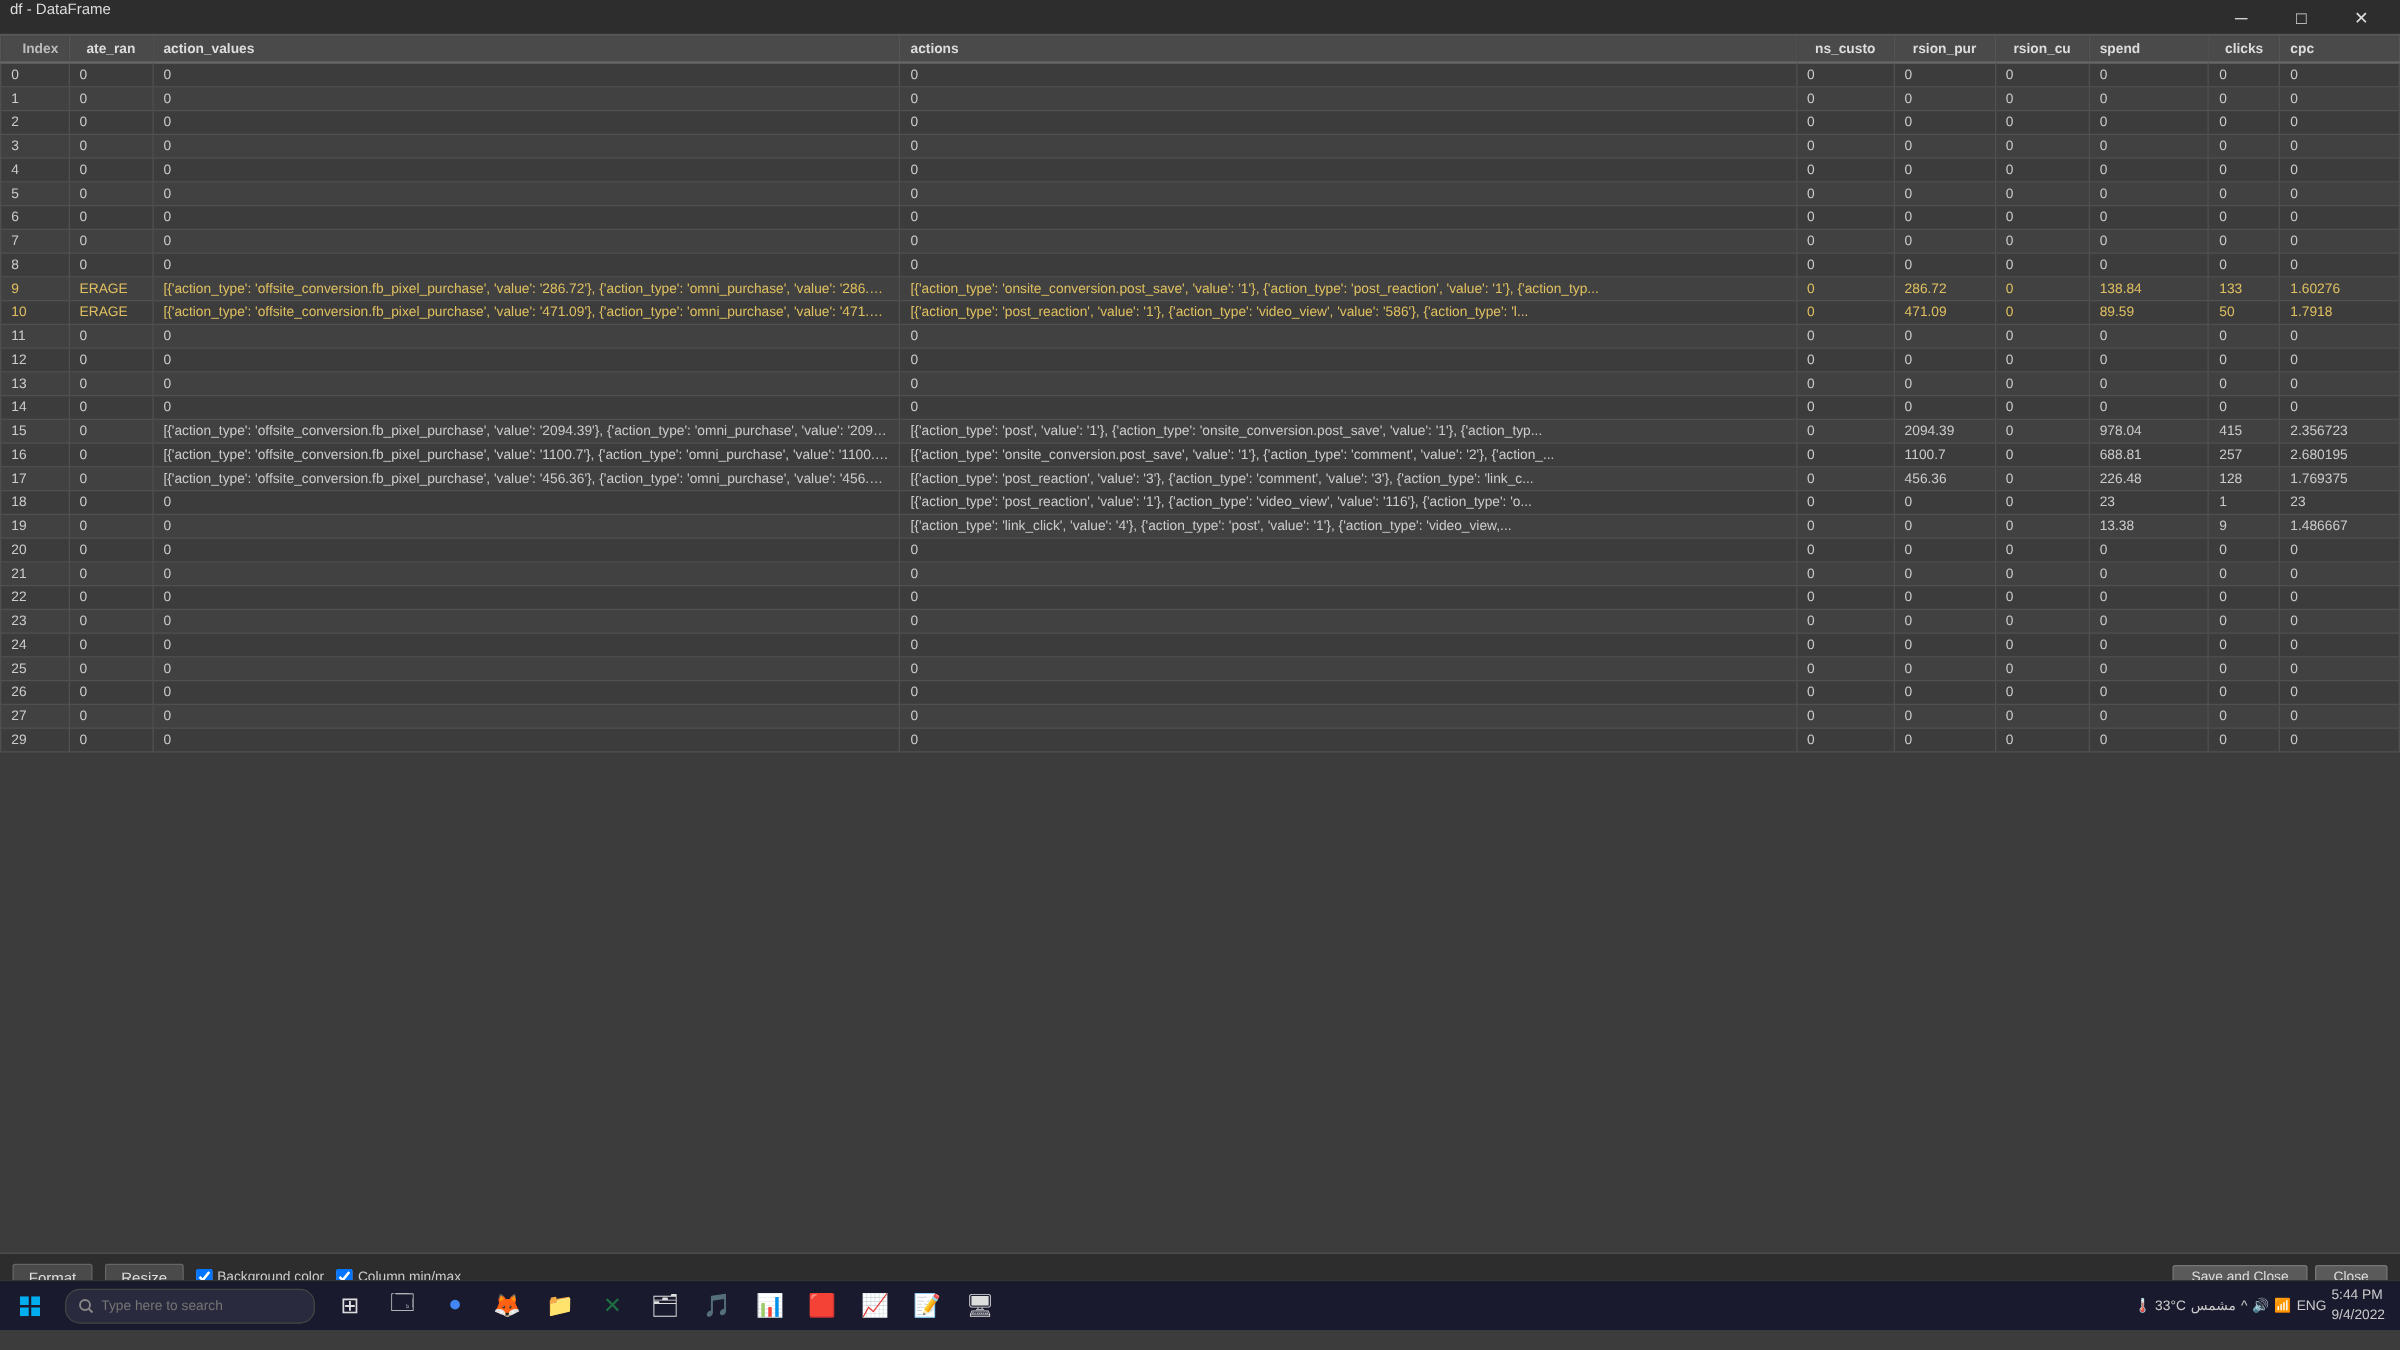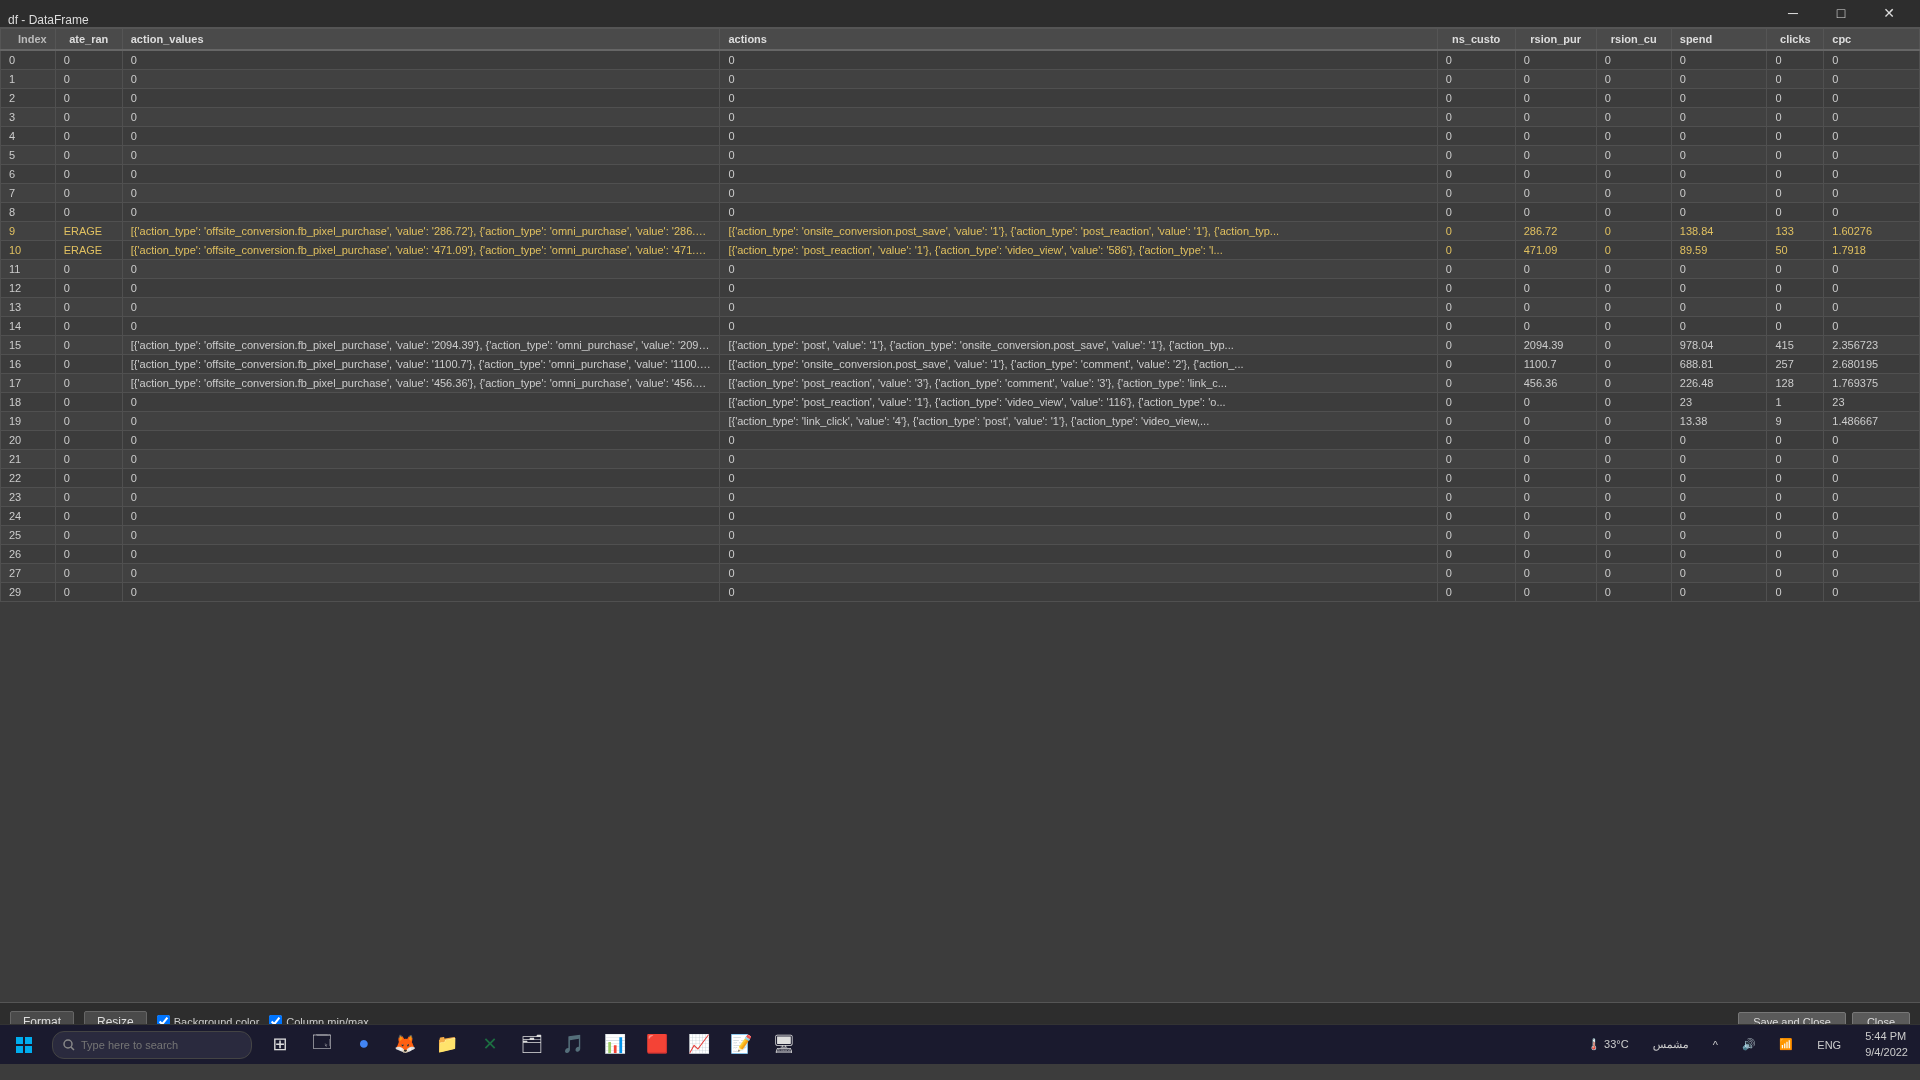--- a/index.html
+++ b/index.html
@@ -3,21 +3,21 @@
   <meta charset="utf-8">
   <style>
     * { margin: 0; padding: 0; box-sizing: border-box; }
     body { font-family: 'Segoe UI', Arial, sans-serif; font-size: 11px; background: #3c3c3c; color: #ddd; overflow: hidden; width: 1920px; height: 1080px; }
 
     
     .title-bar {
       background: #2d2d2d;
       height: 28px;
       display: flex;
-      align-items: flex-end;
+      align-items: flex-start;
       justify-content: space-between;
       padding: 0 8px;
       border-bottom: 1px solid #555;
     }
     .title-bar-text { color: #ddd; font-size: 12px; }
     .title-bar-controls { display: flex; gap: 2px; }
     .title-bar-btn {
       width: 46px; height: 28px;
       background: none; border: none;
       color: #ddd; cursor: pointer;
@@ -178,21 +178,21 @@
       align-items: center;
       justify-content: center;
       cursor: pointer;
       font-size: 18px;
       border-bottom: 2px solid transparent;
     }
     .taskbar-system {
       margin-left: auto;
       display: flex;
       align-items: center;
-      gap: 24px;
+      gap: 4px;
       padding-right: 12px;
       font-size: 11px;
       color: #ccc;
     }
     .taskbar-time { text-align: left; line-height: 1.4; }
   </style>
 </head>
 <body>
 
 <div class="title-bar">

